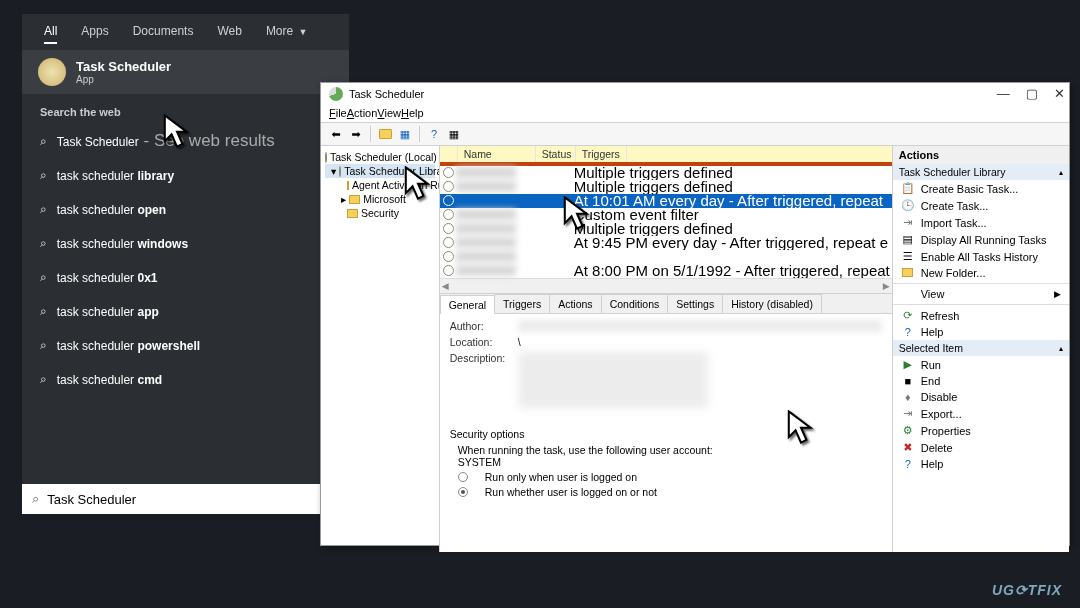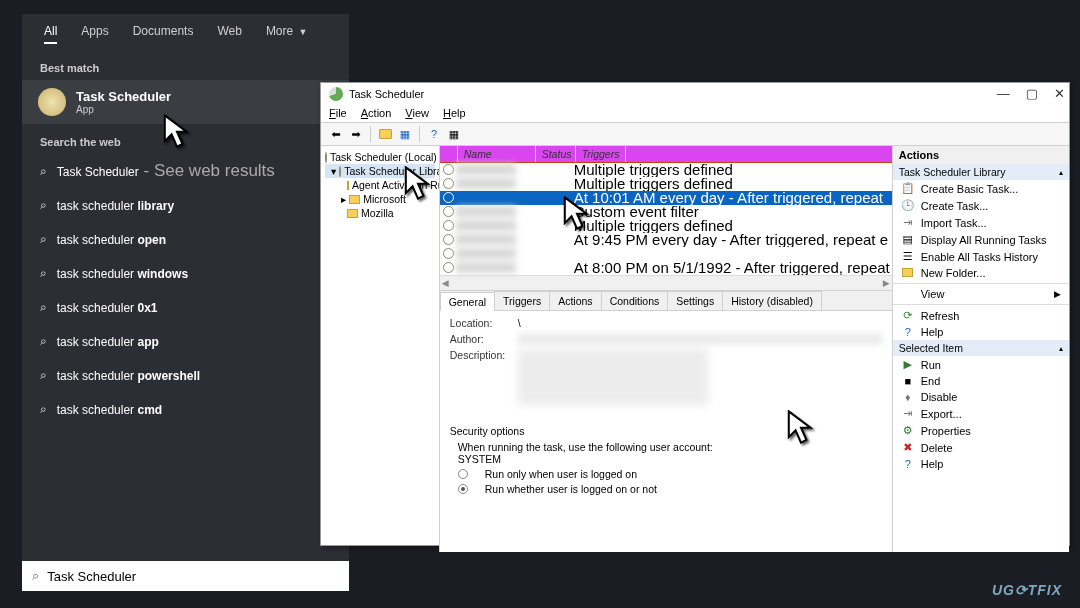--- a/index.html
+++ b/index.html
@@ -1,19 +1,19 @@
 <!DOCTYPE html>
 <html><head>
 <meta charset="utf-8">
 <style>
 * { box-sizing: border-box; margin: 0; padding: 0; }
 body { background: #1a1e24; font-family: "Segoe UI", Arial, sans-serif; font-size: 11px; width: 1080px; height: 608px; position: relative; overflow: hidden; }
 
 
-.start { position: absolute; left: 22px; top: 14px; width: 327px; height: 577px; background: #2b2f34; color: #fff; display: flex; flex-direction: column; }
+.start { position: absolute; left: 22px; top: 14px; width: 327px; height: 500px; background: #2b2f34; color: #fff; display: flex; flex-direction: column; }
 .start-tabs { display: flex; gap: 24px; padding: 10px 22px 6px; font-size: 12px; }
 .start-tabs span { color: #d0d0d0; cursor: pointer; }
 .start-tabs .active { color: #fff; border-bottom: 2px solid #fff; padding-bottom: 4px; }
 .more { font-size: 9px; margin-left: 2px; }
 .section-label { color: #ccc; padding: 12px 18px 6px; font-size: 11px; font-weight: 600; }
 .best-match { display: flex; align-items: center; gap: 10px; padding: 8px 16px; background: #3a3e43; }
 .bm-icon { width: 28px; height: 28px; border-radius: 50%; background: radial-gradient(circle,#f0e3b0,#c9b06a); }
 .bm-title { font-size: 13px; font-weight: 600; }
 .bm-sub { font-size: 10px; color: #ccc; }
 .web-results { flex: 1; overflow: auto; }
@@ -23,38 +23,38 @@
 .web-item .bold { font-weight: 700; }
 .web-item .hint { color: #aaa; font-size: 17px; }
 .searchbar { background: #fff; color: #000; display: flex; align-items: center; padding: 7px 10px; font-size: 13px; margin-top: auto; }
 .searchbar .search-ic { color: #666; margin-right: 8px; font-size: 13px; }
 
 
 .win { position: absolute; left: 320px; top: 82px; width: 750px; height: 464px; background: #fff; border: 1px solid #9a9a9a; box-shadow: 2px 2px 6px rgba(0,0,0,0.4); color: #000; }
 .titlebar { display: flex; align-items: center; padding: 3px 4px 3px 8px; font-size: 11px; }
 .ts-ico { width: 14px; height: 14px; border-radius: 50%; background: conic-gradient(#6a5 0 70%, #ddd 0); margin-right: 6px; }
 .titlebar .sys { margin-left: auto; display: flex; gap: 16px; font-family: Arial; font-size: 13px; color: #333; }
-.menubar { display: flex; gap: 14px; padding: 3px 8px; font-size: 11px; }
+.menubar { display: flex; padding: 3px 8px; font-size: 11px; }
 .menubar span { text-decoration: underline; text-decoration-color: transparent; }
 .menubar span::first-letter { text-decoration: underline; }
 .toolbar { display: flex; align-items: center; gap: 2px; padding: 2px 6px; border-top: 1px solid #d0d0d0; border-bottom: 1px solid #d0d0d0; background: #f6f6f6; }
 .tb-btn { width: 18px; height: 18px; display: flex; align-items: center; justify-content: center; font-size: 11px; }
 .tb-sep { width: 1px; height: 16px; background: #ccc; margin: 0 3px; }
 .folder-ic { width: 13px; height: 10px; background: #f7cf5a; border: 1px solid #c9a235; border-radius: 1px; }
 
 .workspace { display: flex; height: calc(100% - 56px); }
 .tree { width: 126px; border-right: 1px solid #d0d0d0; padding: 4px; font-size: 10.5px; overflow: hidden; }
 .tree-line { display: flex; align-items: center; gap: 3px; white-space: nowrap; padding: 1px 0; }
 .tree-line.sel { background: #d6e5f3; }
 .sm-clock { width: 11px; height: 11px; border-radius: 50%; border: 1.5px solid #8a8a70; display: inline-block; }
 .sm-folder { width: 11px; height: 9px; background: #f7cf5a; border: 1px solid #c9a235; display: inline-block; }
 
 .middle { flex: 1; display: flex; flex-direction: column; border-right: 1px solid #d0d0d0; }
 .task-list { border-bottom: 1px solid #d0d0d0; background: #fff; }
-.tl-header { display: flex; background: #d946ef; border-bottom: 1px solid #c2410c; font-size: 10.5px; color: #333; font-style: italic; }
+.tl-header { display: flex; background: #fef9c3; border-bottom: 4px solid #c2410c; font-size: 10.5px; color: #333; }
 .tl-header span { padding: 2px 6px; border-right: 1px solid #e6e6e6; }
 .col-ic { width: 18px; }
 .col-name { width: 78px; }
 .col-stat { width: 40px; }
 .tl-row { display: flex; align-items: center; font-size: 15px; padding: 0 2px; line-height: 14px; position: relative; }
 .tl-row .ic { width: 14px; text-align: center; }
 .tl-row .nm { width: 78px; }
 .tl-row .st { width: 40px; }
 .tl-row .tr { flex: 1; white-space: nowrap; overflow: hidden; }
 .tl-row.sel { background: #0a64c2; color: #fff; }
@@ -99,21 +99,20 @@
 <body>
 
 <div class="start">
   <div class="start-tabs">
     <span class="active">All</span>
     <span>Apps</span>
     <span>Documents</span>
     <span>Web</span>
     <span><span>More</span> <span class="more">▼</span></span>
   </div>
-  <div class="section-label">Best match</div>
   <div class="best-match">
     <div class="bm-icon"></div>
     <div>
       <div class="bm-title">Task Scheduler</div>
       <div class="bm-sub">App</div>
     </div>
   </div>
   <div class="section-label">Search the web</div>
   <div class="web-results" id="web-results">
       <div class="web-item">
@@ -199,21 +198,21 @@
           <span>Task Scheduler (Local)</span>
         </div>
       <div class="tree-line sel" style="padding-left:6px;">▾ <span class="sm-clock"></span><span>Task Scheduler Library</span></div>
       <div class="tree-line" style="padding-left:22px;">
           <span class="sm-folder"></span>
           <span>Agent Activation Runt</span>
         </div>
       <div class="tree-line" style="padding-left:16px;">▸ <span class="sm-folder"></span><span>Microsoft</span></div>
       <div class="tree-line" style="padding-left:22px;">
           <span class="sm-folder"></span>
-          <span>Mozilla</span>
+          <span>Security</span>
         </div>
     </div>
 
     <div class="middle">
       <div class="task-list">
         <div class="tl-header">
           <span class="col-ic"></span>
           <span class="col-name">Name</span>
           <span class="col-stat">Status</span>
           <span>Triggers</span>
@@ -276,26 +275,26 @@
         <div class="tabs">
           <span class="active">General</span>
           <span>Triggers</span>
           <span>Actions</span>
           <span>Conditions</span>
           <span>Settings</span>
           <span>History (disabled)</span>
         </div>
         <div class="tab-body">
           <div class="field">
+              <label>Author:</label>
+              <div class="val blur" style="background:#ececec;height:12px;width:120px;"></div>
+            </div>
+          <div class="field">
               <label>Location:</label>
               <div class="val">\</div>
-            </div>
-          <div class="field">
-              <label>Author:</label>
-              <div class="val blur" style="background:#ececec;height:12px;width:120px;"></div>
             </div>
           <div class="field">
               <label>Description:</label>
               <div class="desc-box"></div>
             </div>
           <div class="sec">
             <div class="sec-title">Security options</div>
             <div style="margin-left:8px;">When running the task, use the following user account:</div>
             <div style="margin-left:8px;">SYSTEM</div>
             <div class="radio-line">

